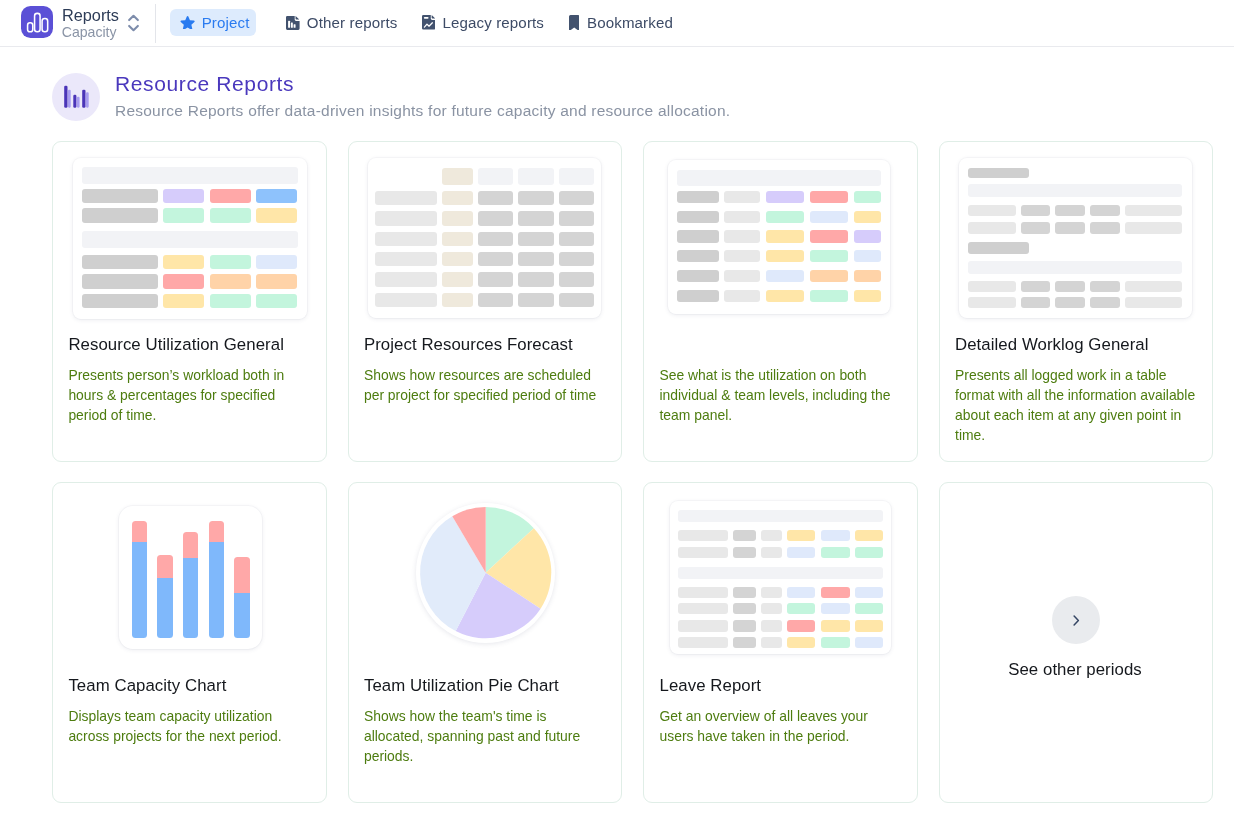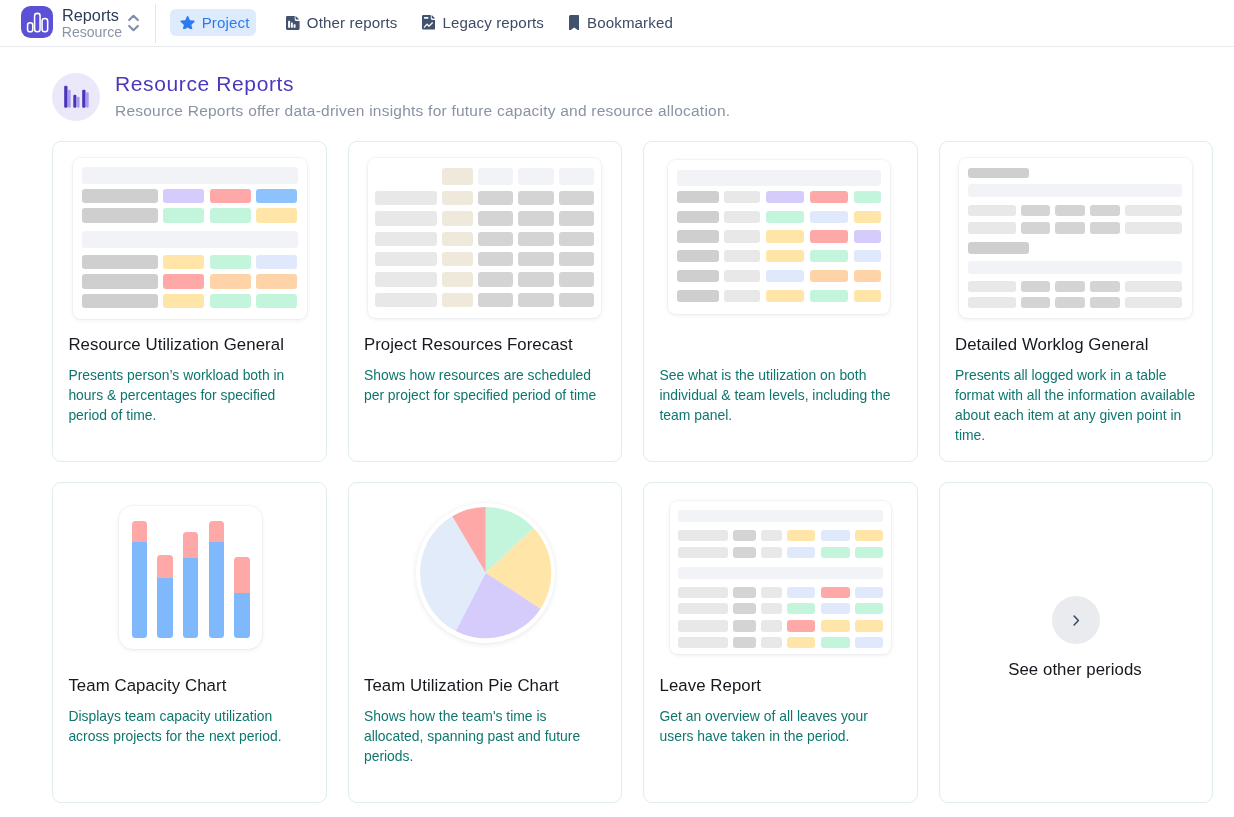--- a/index.html
+++ b/index.html
@@ -80,21 +80,21 @@
     height: 321px;
     position: relative;
   }
   .card-title {
     position:absolute; left:15.4px; top:194px; right:10px;
     font-size: 16.8px; color:#15181d; line-height: 17px;
     letter-spacing: 0.07px;
   }
   .card-desc {
     position:absolute; left:15.4px; top:224px; right:12px;
-    font-size: 13.9px; color:#0f766e; line-height: 19.9px;
+    font-size: 13.9px; color:#4d7c0f; line-height: 19.9px;
     letter-spacing: 0px;
   }
   .thumb {
     position:absolute; left:0; top:0; right:0; height: 180px;
   }
   .tpanel {
     background:#fff; border-radius:8px;
     box-shadow: 0 1px 4px rgba(60,70,110,.10), 0 0 0 1px rgba(60,70,110,.03);
     display:flex; flex-direction:column;
   }
@@ -120,21 +120,21 @@
   <div class="app-switcher">
     <div class="app-logo">
         <svg width="26" height="26" viewBox="0 0 26 26" fill="none" stroke="#fff" stroke-width="1.55">
           <rect x="3.58" y="13.78" width="5.2" height="9" rx="2.35"></rect>
           <rect x="10.58" y="4.38" width="5.5" height="18.3" rx="2.5"></rect>
           <rect x="18.08" y="9.58" width="5.6" height="13.2" rx="2.55"></rect>
         </svg>
       </div>
     <div class="app-text">
       <div class="app-title">Reports</div>
-      <div class="app-sub">Resource</div>
+      <div class="app-sub">Capacity</div>
     </div>
     <div class="app-chevrons"><svg width="13" height="18" viewBox="0 0 13 18" fill="none" stroke="#7d8cab" stroke-width="2.1" stroke-linecap="round" stroke-linejoin="round">
           <path d="M2.15 6.05 6.5 1.8l4.35 4.25"></path>
           <path d="M2.15 11.95 6.5 16.2l4.35-4.25"></path>
         </svg></div>
   </div>
 
   <div class="divider"></div>
   <div class="tabs">
       <div class="tab active" style="left: 169.6px; padding-left: 10.6px; padding-right: 6.3px;">

